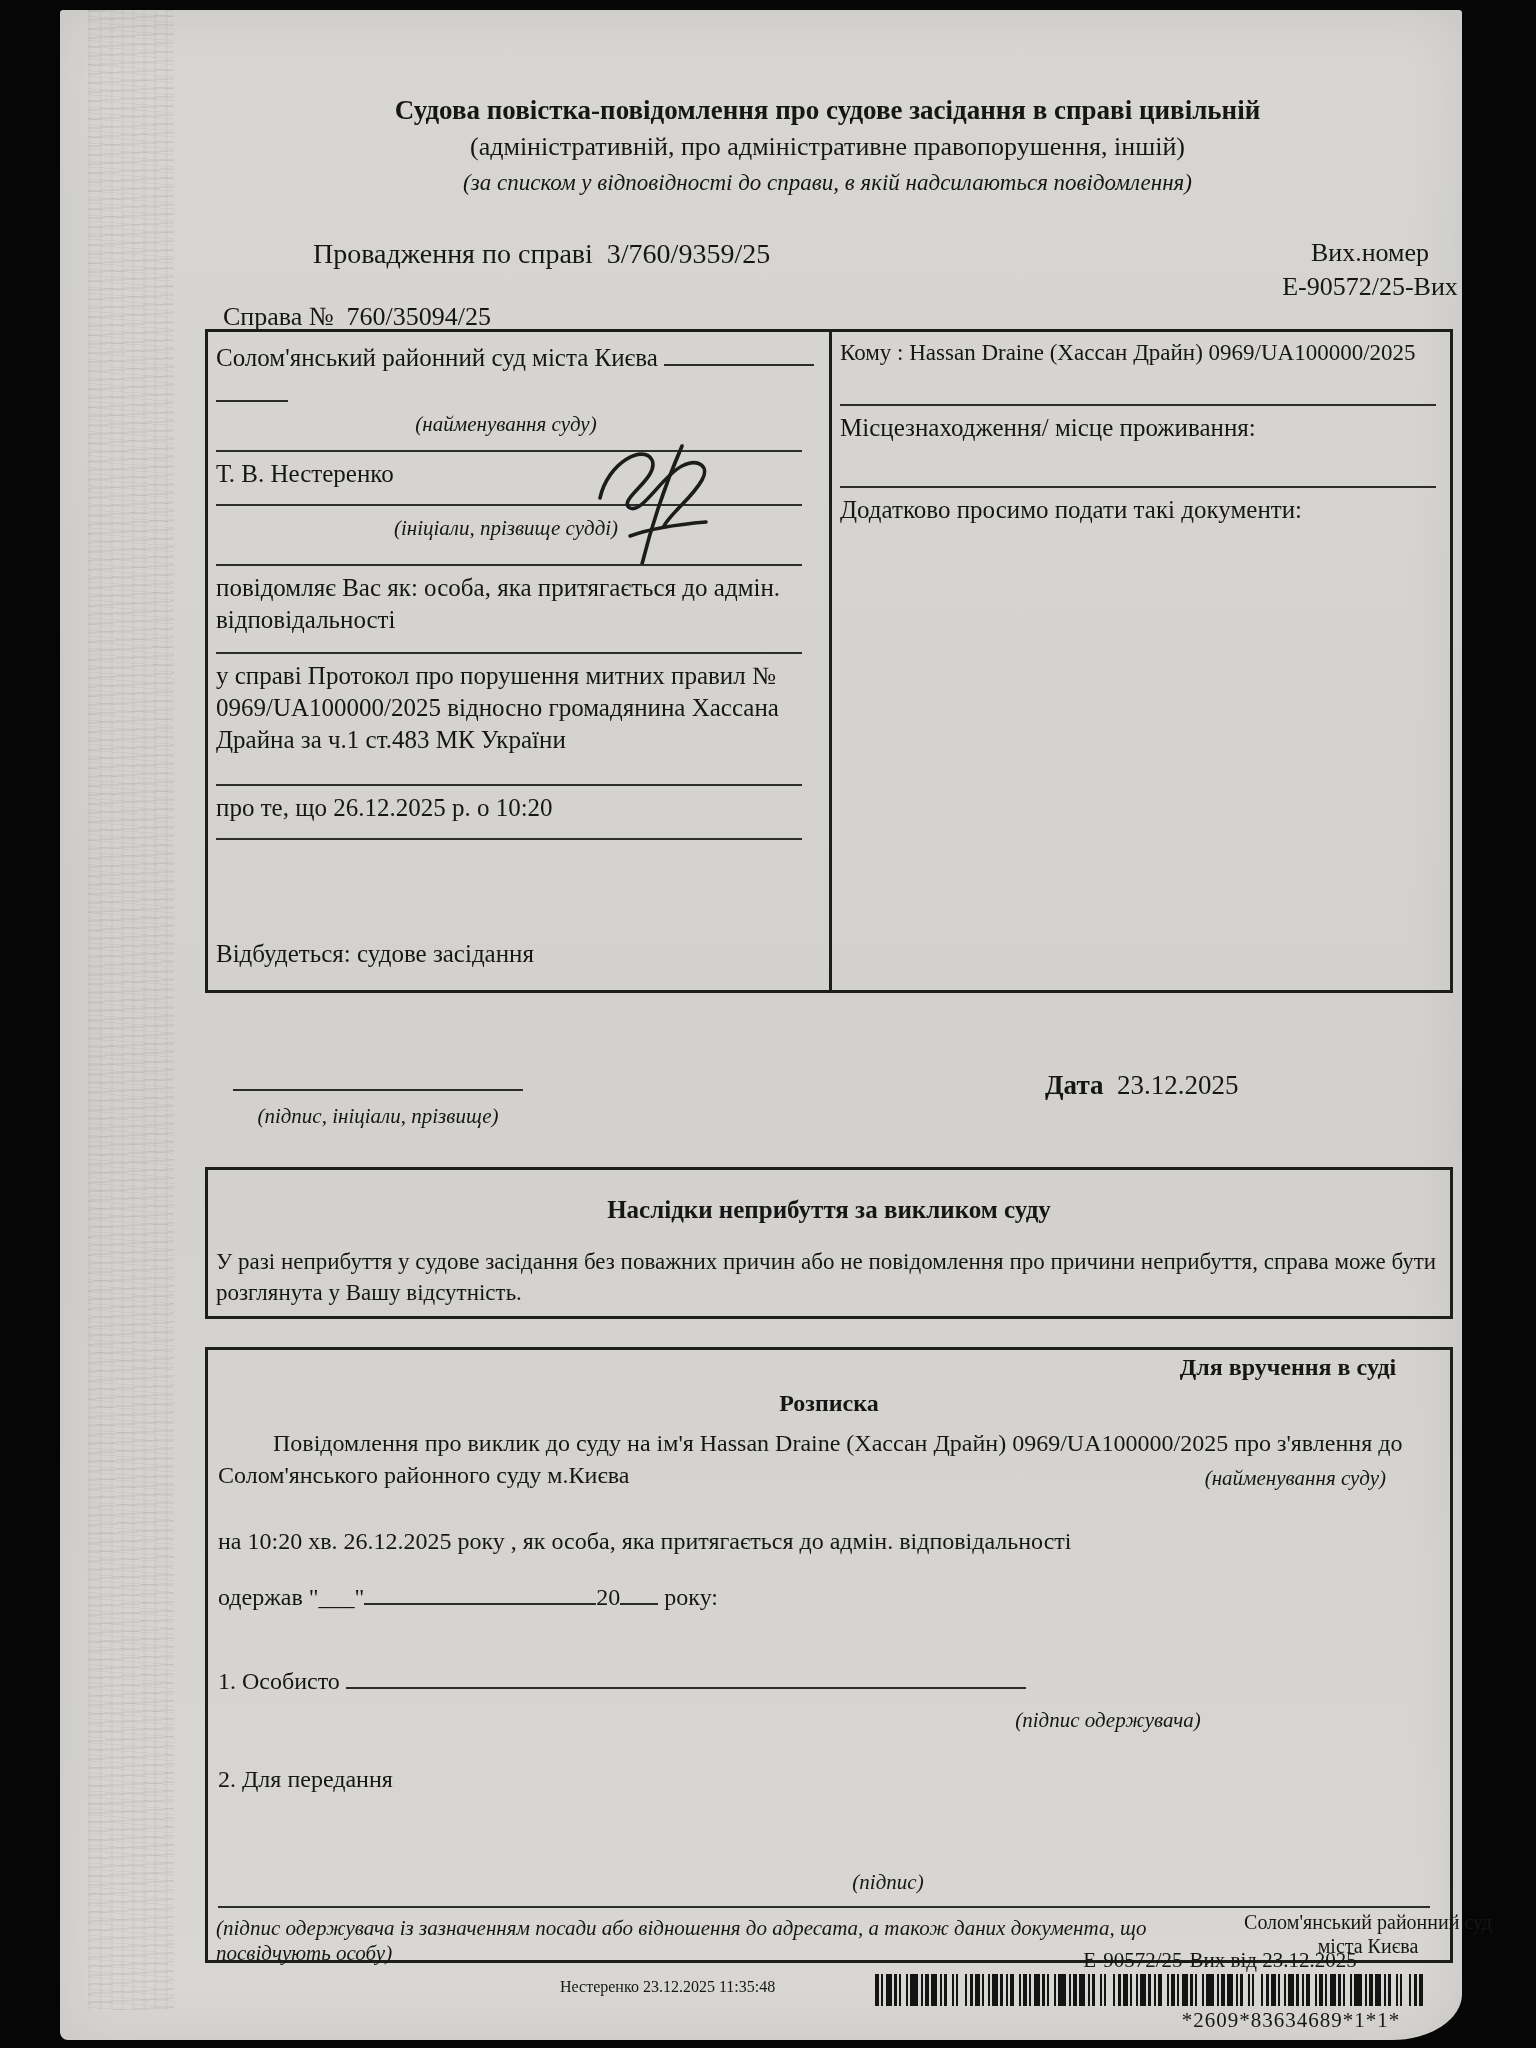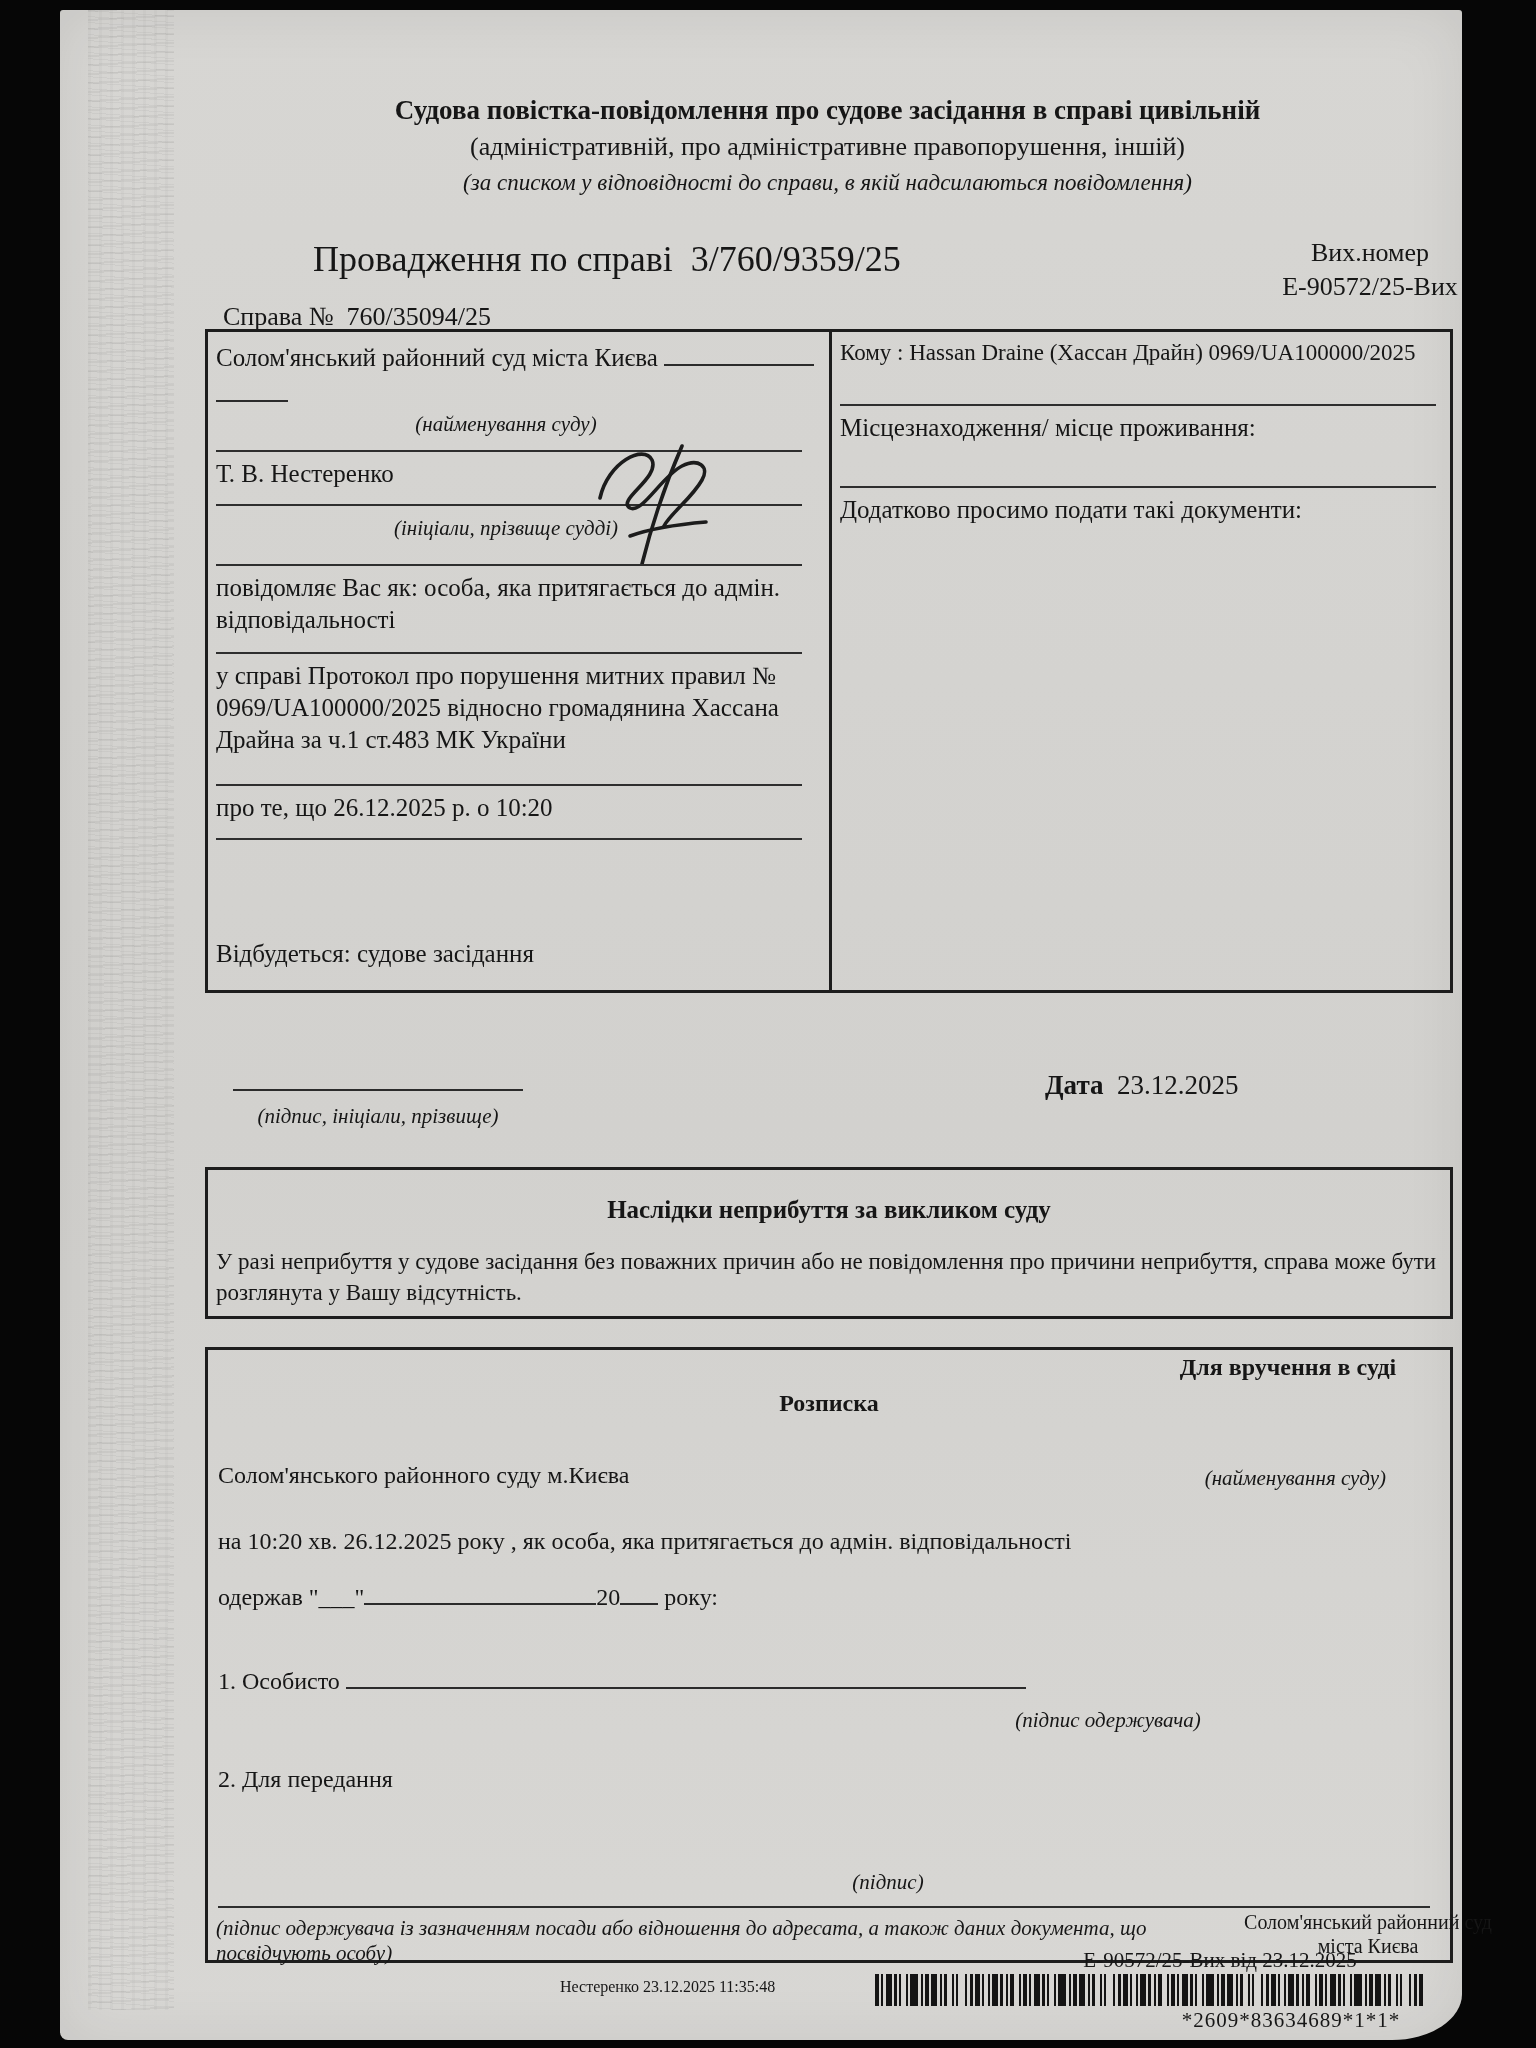--- a/index.html
+++ b/index.html
@@ -38,21 +38,21 @@
 
 <div id="paper">
   <div id="spine"></div>
 
   <div class="abs ctr" style="left:145px;top:82px;width:1245px;">
     <div class="b" style="font-size:27px;line-height:36px;">Судова повістка-повідомлення про судове засідання в справі цивільній</div>
     <div style="font-size:26px;line-height:38px;">(адміністративній, про адміністративне правопорушення, іншій)</div>
     <div class="i" style="font-size:23px;line-height:34px;">(за списком у відповідності до справи, в якій надсилаються повідомлення)</div>
   </div>
 
-  <div class="abs" style="left:253px;top:228px;font-size:36px;">
+  <div class="abs" style="left:253px;top:228px;font-size:28px;">
     <span>Провадження по справі</span>&nbsp;&nbsp;<span>3/760/9359/25</span>
   </div>
 
   <div class="abs ctr" style="left:1195px;top:226px;width:230px;font-size:26px;line-height:34px;">
     <div>Вих.номер</div>
     <div>Е-90572/25-Вих</div>
   </div>
 
   <div class="abs" style="left:163px;top:292px;font-size:26px;">
     <span>Справа №</span>&nbsp;&nbsp;<span>760/35094/25</span>
@@ -112,20 +112,21 @@
 
   <div class="box" style="left:145px;top:1157px;width:1242px;height:146px;">
     <div class="abs ctr b" style="left:0;top:26px;width:100%;font-size:25px;">Наслідки неприбуття за викликом суду</div>
     <div class="abs" style="left:8px;top:76px;width:1222px;font-size:23px;line-height:31px;">У разі неприбуття у судове засідання без поважних причин або не повідомлення про причини неприбуття, справа може бути розглянута у Вашу відсутність.</div>
   </div>
 
   <div class="box" style="left:145px;top:1337px;width:1242px;height:610px;font-size:24px;">
     <div class="abs ctr b" style="left:880px;top:4px;width:400px;">Для вручення в суді</div>
     <div class="abs ctr b" style="left:0;top:40px;width:100%;">Розписка</div>
 
+    <div class="abs" style="left:10px;top:76px;width:1218px;line-height:34px;text-indent:55px;">Повідомлення про виклик до суду на ім'я  Hassan Draine (Хассан Драйн) 0969/UA100000/2025   про з'явлення до</div>
     <div class="abs" style="left:10px;top:112px;width:1218px;">
       <span>Солом'янського районного суду м.Києва</span>
       <span class="cap" style="position:absolute;right:50px;top:4px;">(найменування суду)</span>
     </div>
 
     <div class="abs" style="left:10px;top:178px;width:1218px;">на 10:20  хв. 26.12.2025  року , як  особа, яка притягається до адмін. відповідальності</div>
 
     <div class="abs" style="left:10px;top:228px;">
       <span>одержав "___"</span><span class="bl" style="width:232px;"></span><span>20</span><span class="bl" style="width:38px;"></span>&nbsp;<span>року:</span>
     </div>

